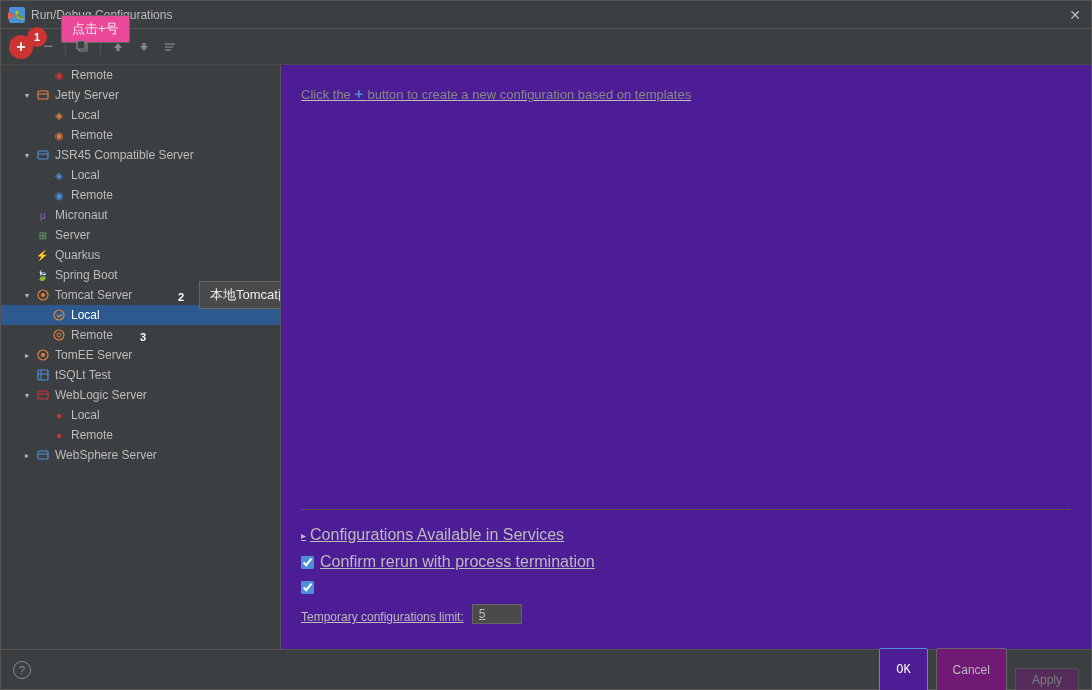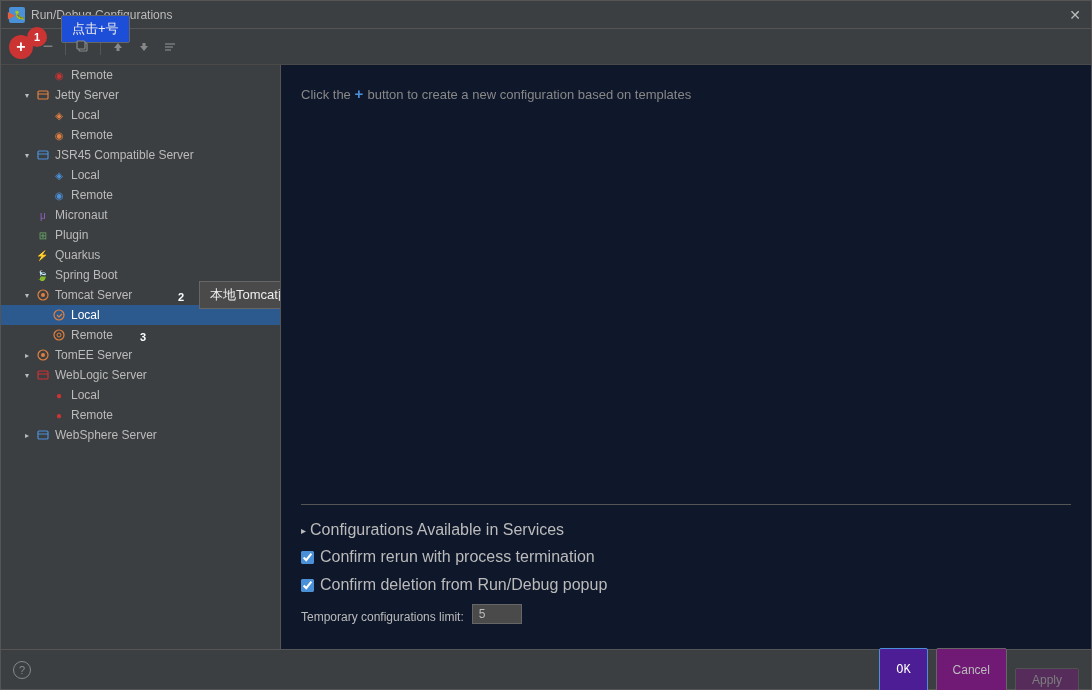--- a/index.html
+++ b/index.html
@@ -154,25 +154,26 @@
       font-size: 10px;
       flex-shrink: 0;
     }
     .icon-red { color: #cc3333; }
     .icon-orange { color: #e08040; }
     .icon-green { color: #6aaa6a; }
     .icon-blue { color: #4a90d9; }
     .icon-purple { color: #9060c0; }
     .main-content {
       flex: 1;
-      background: #0f172a;
+      background: #4c1d95;
       display: flex;
       flex-direction: column;
       padding: 20px;
       overflow: auto;
+      text-decoration: underline;
     }
     .main-hint {
       font-size: 13px;
       color: #888;
       margin-bottom: 20px;
     }
     .main-hint .plus-icon {
       color: #4a90d9;
       font-size: 15px;
       font-weight: bold;
@@ -284,21 +285,21 @@
       color: white;
       z-index: 101;
     }
     .badge-1 {
       background: #cc3333;
       top: 26px;
       left: 26px;
     }
     .step-tooltip {
       position: absolute;
-      background: #1d4ed8;
+      background: #ec4899;
       border: 1px solid #666;
       color: #eeeeee;
       padding: 4px 10px;
       font-size: 13px;
       white-space: nowrap;
       border-radius: 2px;
     }
     .step-tooltip-1 {
       top: 14px;
       left: 60px;
@@ -416,21 +417,21 @@
 
       <div class="tree-item tree-indent-1">
         <span class="expand-arrow"></span>
         <span class="item-icon icon-purple">μ</span>
         <span>Micronaut</span>
       </div>
 
       <div class="tree-item tree-indent-1">
         <span class="expand-arrow"></span>
         <span class="item-icon icon-green">⊞</span>
-        <span>Plugin</span>
+        <span>Server</span>
       </div>
 
       <div class="tree-item tree-indent-1">
         <span class="expand-arrow"></span>
         <span class="item-icon icon-blue">⚡</span>
         <span>Quarkus</span>
       </div>
 
       <div class="tree-item tree-indent-1">
         <span class="expand-arrow"></span>
@@ -480,20 +481,31 @@
         <span class="expand-arrow">▸</span>
         <span class="item-icon icon-orange">
           <svg width="14" height="14" viewBox="0 0 14 14">
               <circle cx="7" cy="7" r="5" fill="none" stroke="#e08040" stroke-width="1.2"></circle>
               <circle cx="7" cy="7" r="2" fill="#e08040"></circle>
             </svg>
         </span>
         <span>TomEE Server</span>
       </div>
 
+      <div class="tree-item tree-indent-1">
+        <span class="expand-arrow"></span>
+        <span class="item-icon icon-blue">
+          <svg width="14" height="14" viewBox="0 0 14 14">
+              <rect x="2" y="2" width="10" height="10" rx="1" fill="none" stroke="#4a90d9" stroke-width="1.2"></rect>
+              <line x1="2" y1="6" x2="12" y2="6" stroke="#4a90d9" stroke-width="1"></line>
+              <line x1="5" y1="2" x2="5" y2="12" stroke="#4a90d9" stroke-width="1"></line>
+            </svg>
+        </span>
+        <span>tSQLt Test</span>
+      </div>
 
 
       <div class="tree-item tree-indent-1">
         <span class="expand-arrow">▾</span>
         <span class="item-icon icon-red">
           <svg width="14" height="14" viewBox="0 0 14 14">
               <rect x="2" y="3" width="10" height="8" rx="1" fill="none" stroke="#cc3333" stroke-width="1.2"></rect>
               <line x1="2" y1="6" x2="12" y2="6" stroke="#cc3333" stroke-width="1"></line>
             </svg>
         </span>
@@ -539,21 +551,20 @@
           <span>Configurations Available in Services</span>
         </div>
 
         <div class="checkbox-row">
           <input type="checkbox" id="confirm-rerun" checked="" style="">
           <label for="confirm-rerun">Confirm rerun with process termination</label>
         </div>
 
         <div class="checkbox-row">
           <input type="checkbox" id="confirm-deletion" checked="" style="">
-          <label for="confirm-deletion">Confirm deletion from Run/Debug popup</label>
         </div>
 
         <div class="limit-row">
           <label>Temporary configurations limit:</label>
           <input type="text" class="limit-input" value="5" style="">
         </div>
       </div>
     </div>
   </div>
 

